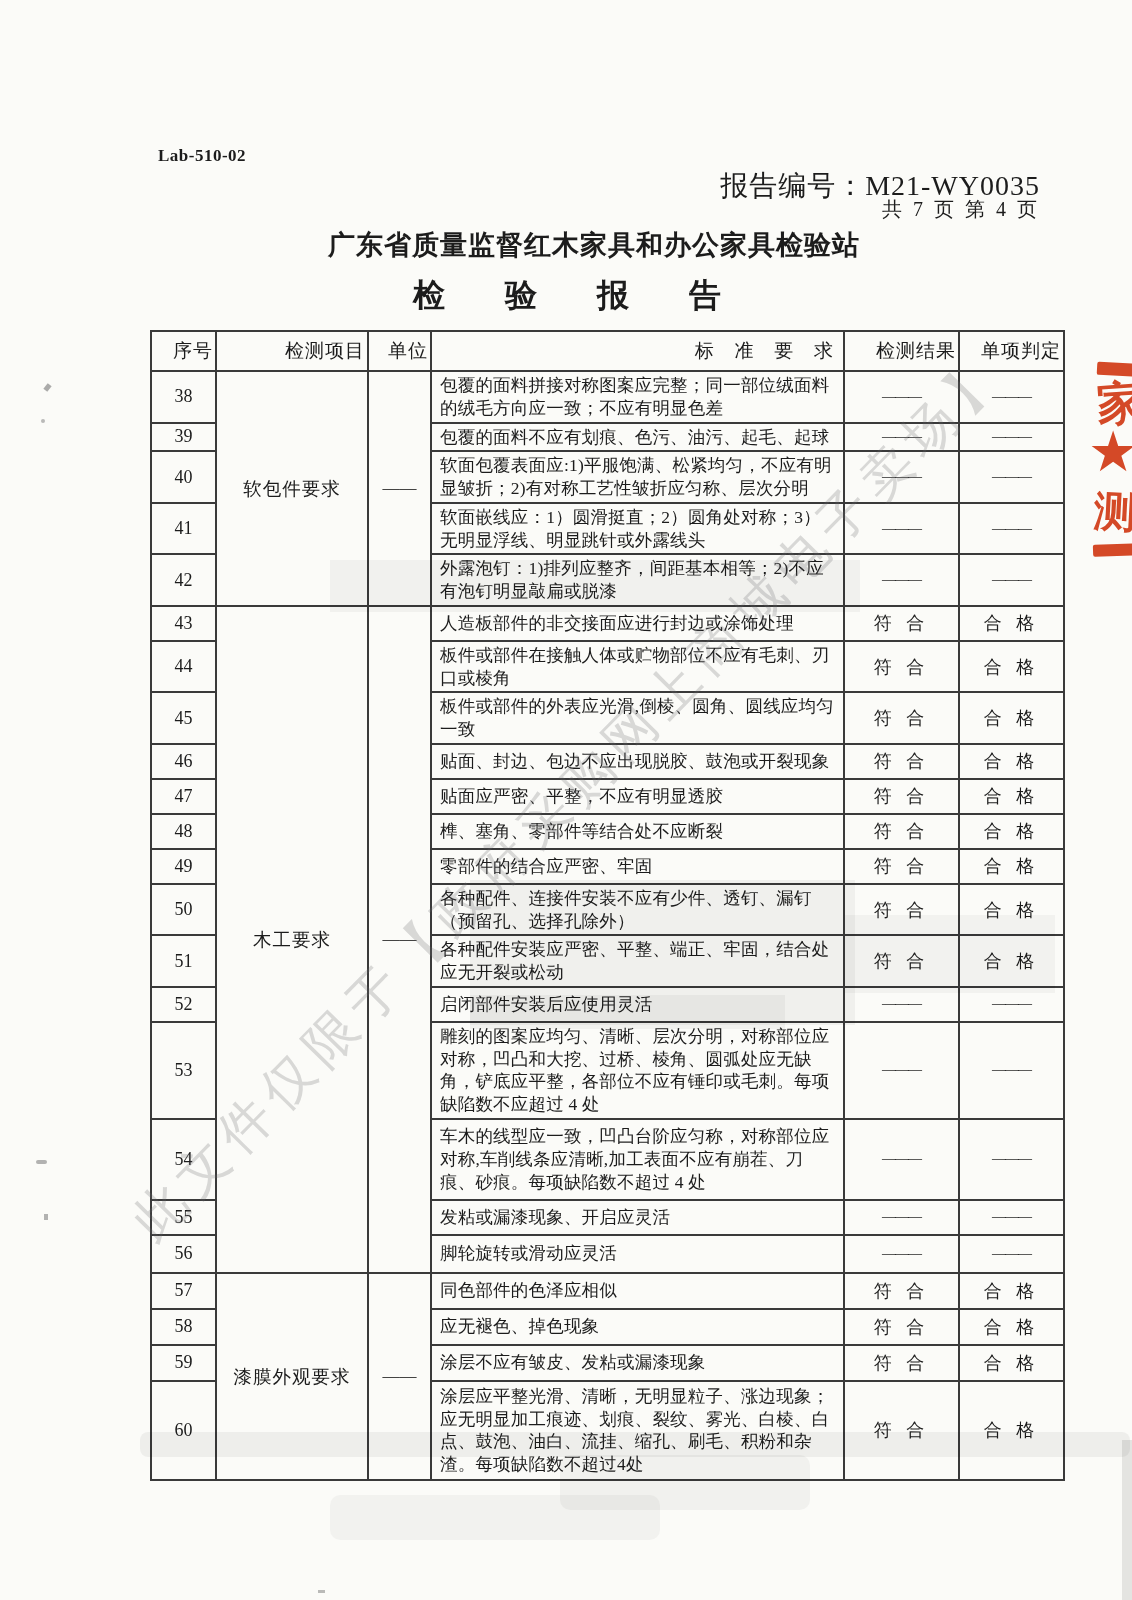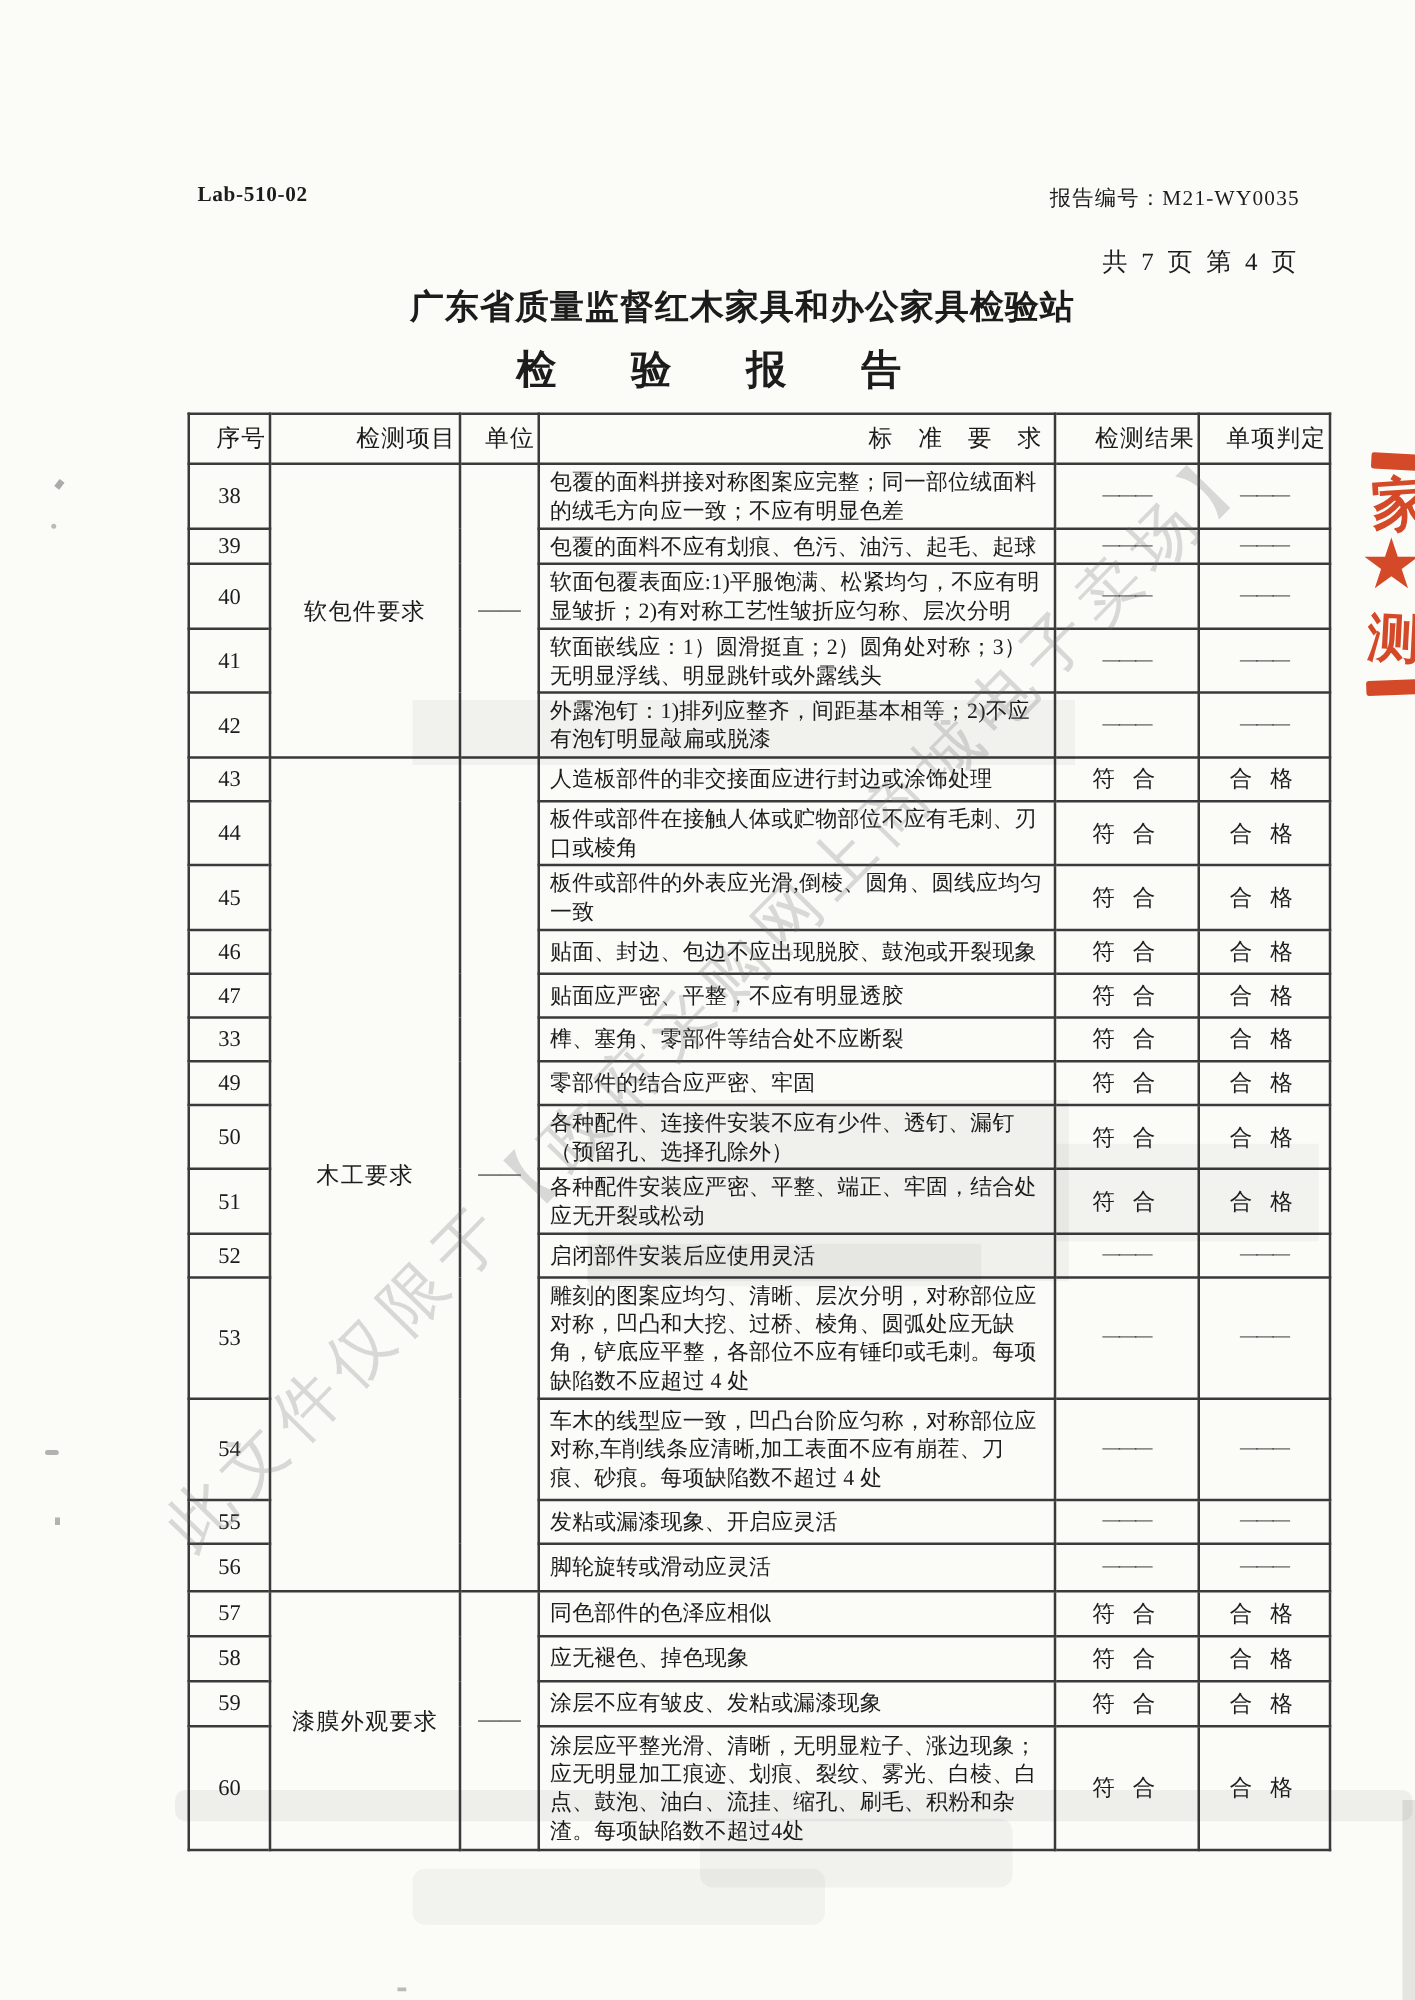--- a/index.html
+++ b/index.html
@@ -12,22 +12,22 @@
     font-family:"Liberation Serif","DejaVu Serif",serif;
     color:#1c1c1c;
     margin:0 auto;
   }
   
   .form-code{
     position:absolute;left:158px;top:146px;
     font-size:17px;font-weight:bold;letter-spacing:.5px;
   }
   .report-no-line{
-    position:absolute;top:147px;right:92px;
-    font-size:17px;letter-spacing:1px;margin-left:12px;
+    position:absolute;top:167px;right:92px;
+    font-size:28px;letter-spacing:1px;margin-left:12px;
   }
   .pagination{
     position:absolute;top:196px;right:92px;
     font-size:20px;letter-spacing:3px;
   }
   .station-name{
     position:absolute;left:0;right:0;top:227px;
     text-align:center;
     transform:translateX(28px);
     font-size:27px;font-weight:bold;letter-spacing:1px;
@@ -188,21 +188,21 @@
           <td class="c-result">符 合</td>
           <td class="c-verdict">合 格</td>
         </tr>
         <tr style="height: 35px;">
           <td class="c-no">47</td>
           <td class="c-req">贴面应严密、平整，不应有明显透胶</td>
           <td class="c-result">符 合</td>
           <td class="c-verdict">合 格</td>
         </tr>
         <tr style="height: 35px;">
-          <td class="c-no">33</td>
+          <td class="c-no">48</td>
           <td class="c-req">榫、塞角、零部件等结合处不应断裂</td>
           <td class="c-result">符 合</td>
           <td class="c-verdict">合 格</td>
         </tr>
         <tr style="height: 35px;">
           <td class="c-no">49</td>
           <td class="c-req">零部件的结合应严密、牢固</td>
           <td class="c-result">符 合</td>
           <td class="c-verdict">合 格</td>
         </tr>

